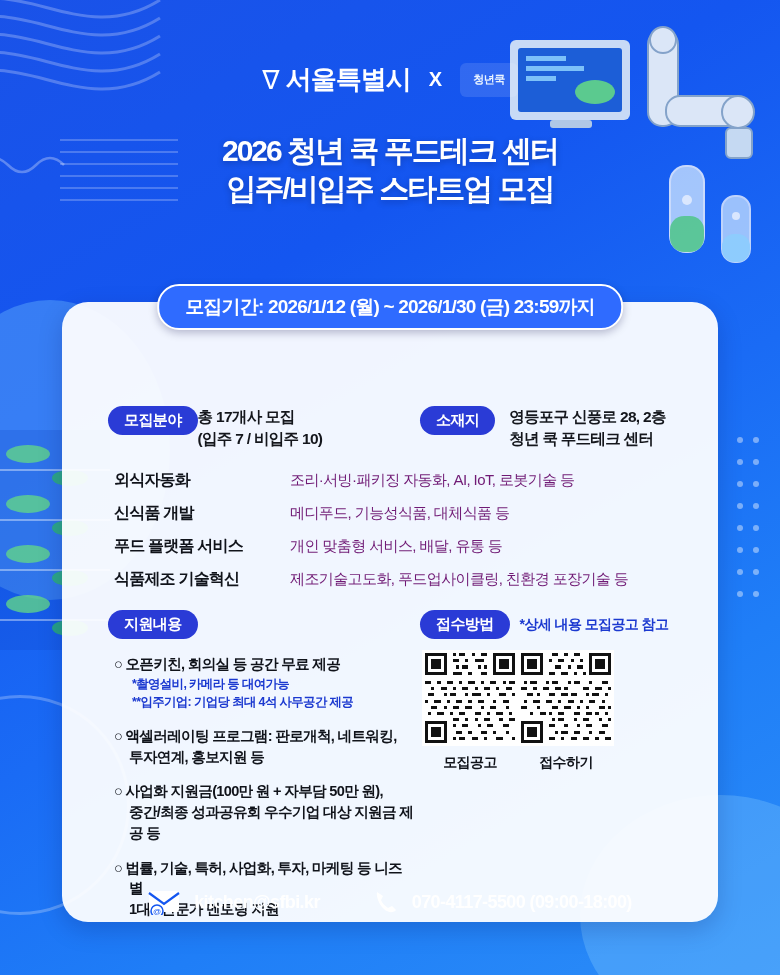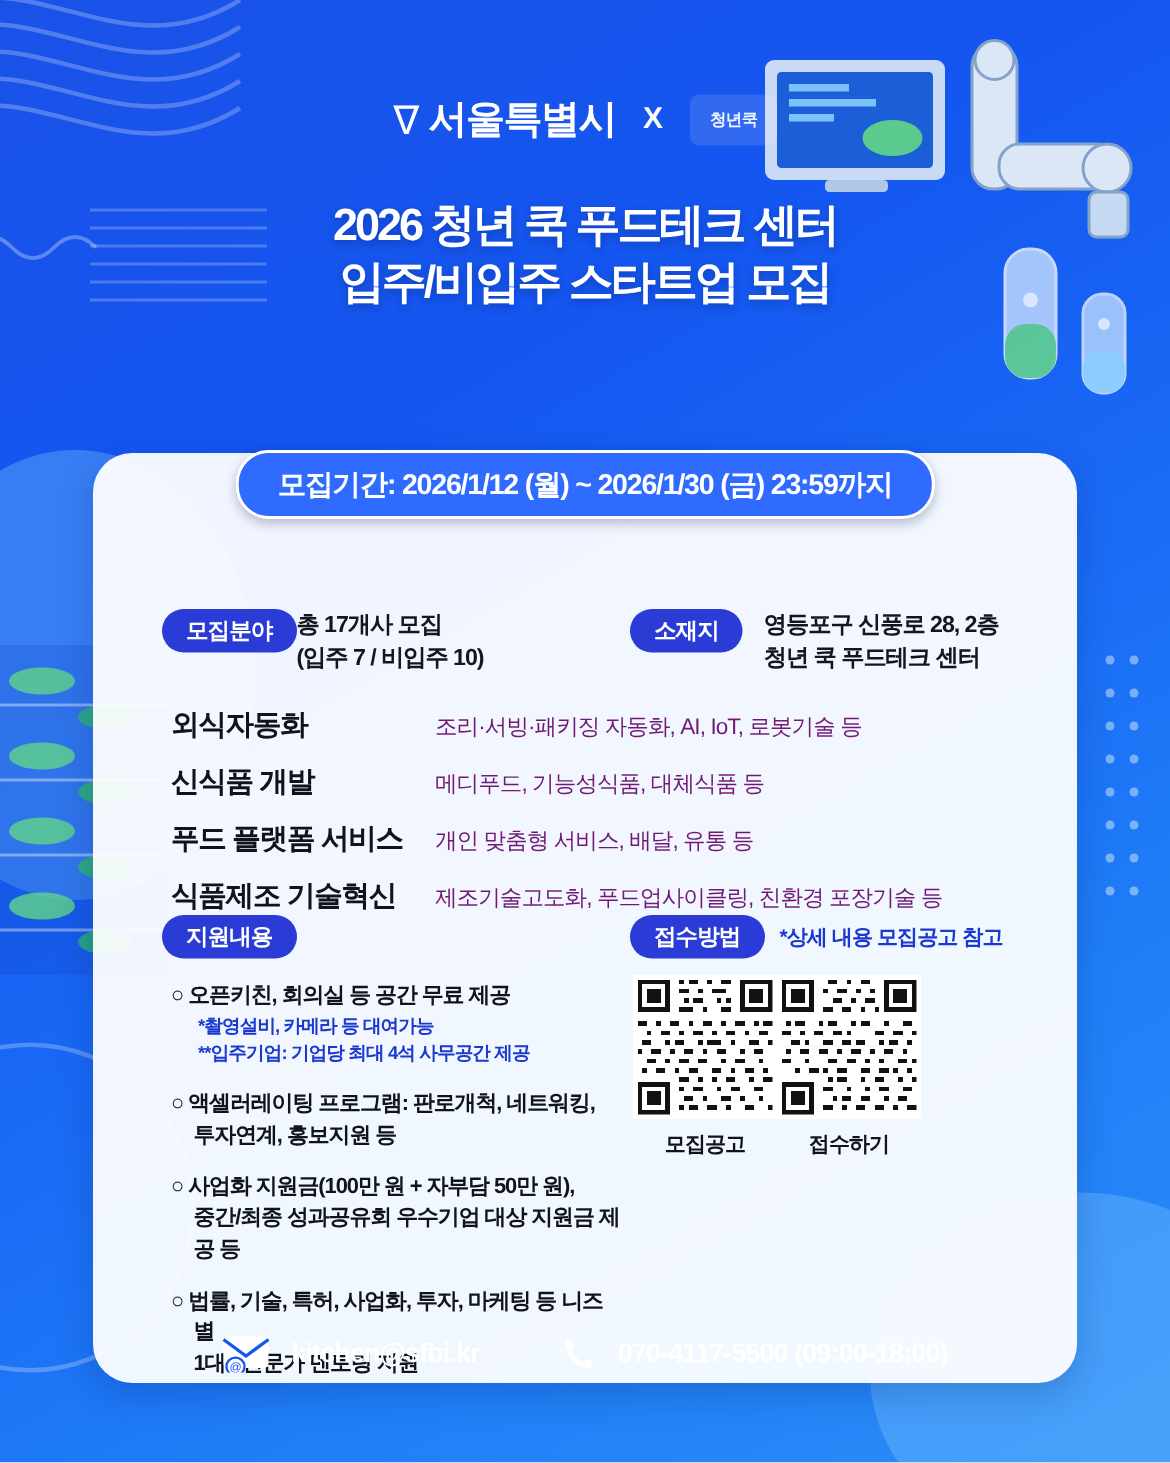--- a/index.html
+++ b/index.html
@@ -60,21 +60,21 @@
   .title {
     position: absolute; top: 132px; left: 0; width: 100%;
     text-align: center; z-index: 5;
     color: #ffffff; font-weight: bold; letter-spacing: -2px;
     font-size: 30px; line-height: 1.28;
     text-shadow: 0 2px 6px rgba(0,0,30,0.25);
   }
   .title .l2 { display: block; }
 
   .period {
-    position: absolute; top: 300px; left: 50%; transform: translateX(-50%);
+    position: absolute; top: 284px; left: 50%; transform: translateX(-50%);
     z-index: 6;
     background: #2f6bff;
     border: 2px solid #ffffff;
     border-radius: 22px;
     padding: 8px 26px;
     color: #ffffff; font-size: 19px; font-weight: bold; letter-spacing: -0.8px;
     white-space: nowrap;
     box-shadow: 0 3px 8px rgba(0,0,60,.25);
   }
 
@@ -102,21 +102,21 @@
   .r-target .val { font-size: 15.5px; color: #14161c; letter-spacing: -0.7px; font-weight: bold; }
 
   .r-field { left: 46px; top: 104px; }
   .r-field .val { font-size: 15.5px; color: #14161c; letter-spacing: -0.7px; line-height: 1.45; font-weight: bold; }
 
   .r-loc { left: 358px; top: 104px; gap: 14px; }
   .r-loc .val { font-size: 15.5px; color: #14161c; letter-spacing: -0.7px; line-height: 1.45; font-weight: bold; }
 
   .cats { position: absolute; left: 52px; top: 168px; width: 580px; }
   .cat { display: flex; margin-bottom: 12px; align-items: baseline; }
-  .cat .k { width: 176px; font-size: 19px; font-weight: bold; color: #10131a; letter-spacing: -0.8px; }
+  .cat .k { width: 176px; font-size: 16px; font-weight: bold; color: #10131a; letter-spacing: -0.8px; }
   .cat .v { flex: 1; font-size: 15px; color: #701a75; letter-spacing: -0.6px; }
 
   .r-support { left: 46px; top: 308px; }
   .r-apply { left: 358px; top: 308px; display: flex; align-items: center; gap: 10px; }
   .r-apply .note { font-size: 14px; font-weight: bold; color: #1b39d0; letter-spacing: -0.6px; }
 
   .bullets { position: absolute; left: 52px; top: 352px; width: 300px; }
   .bullet { margin-bottom: 14px; }
   .bullet .b-main {
     font-size: 14.6px; color: #10131a; letter-spacing: -0.7px; line-height: 1.42;

